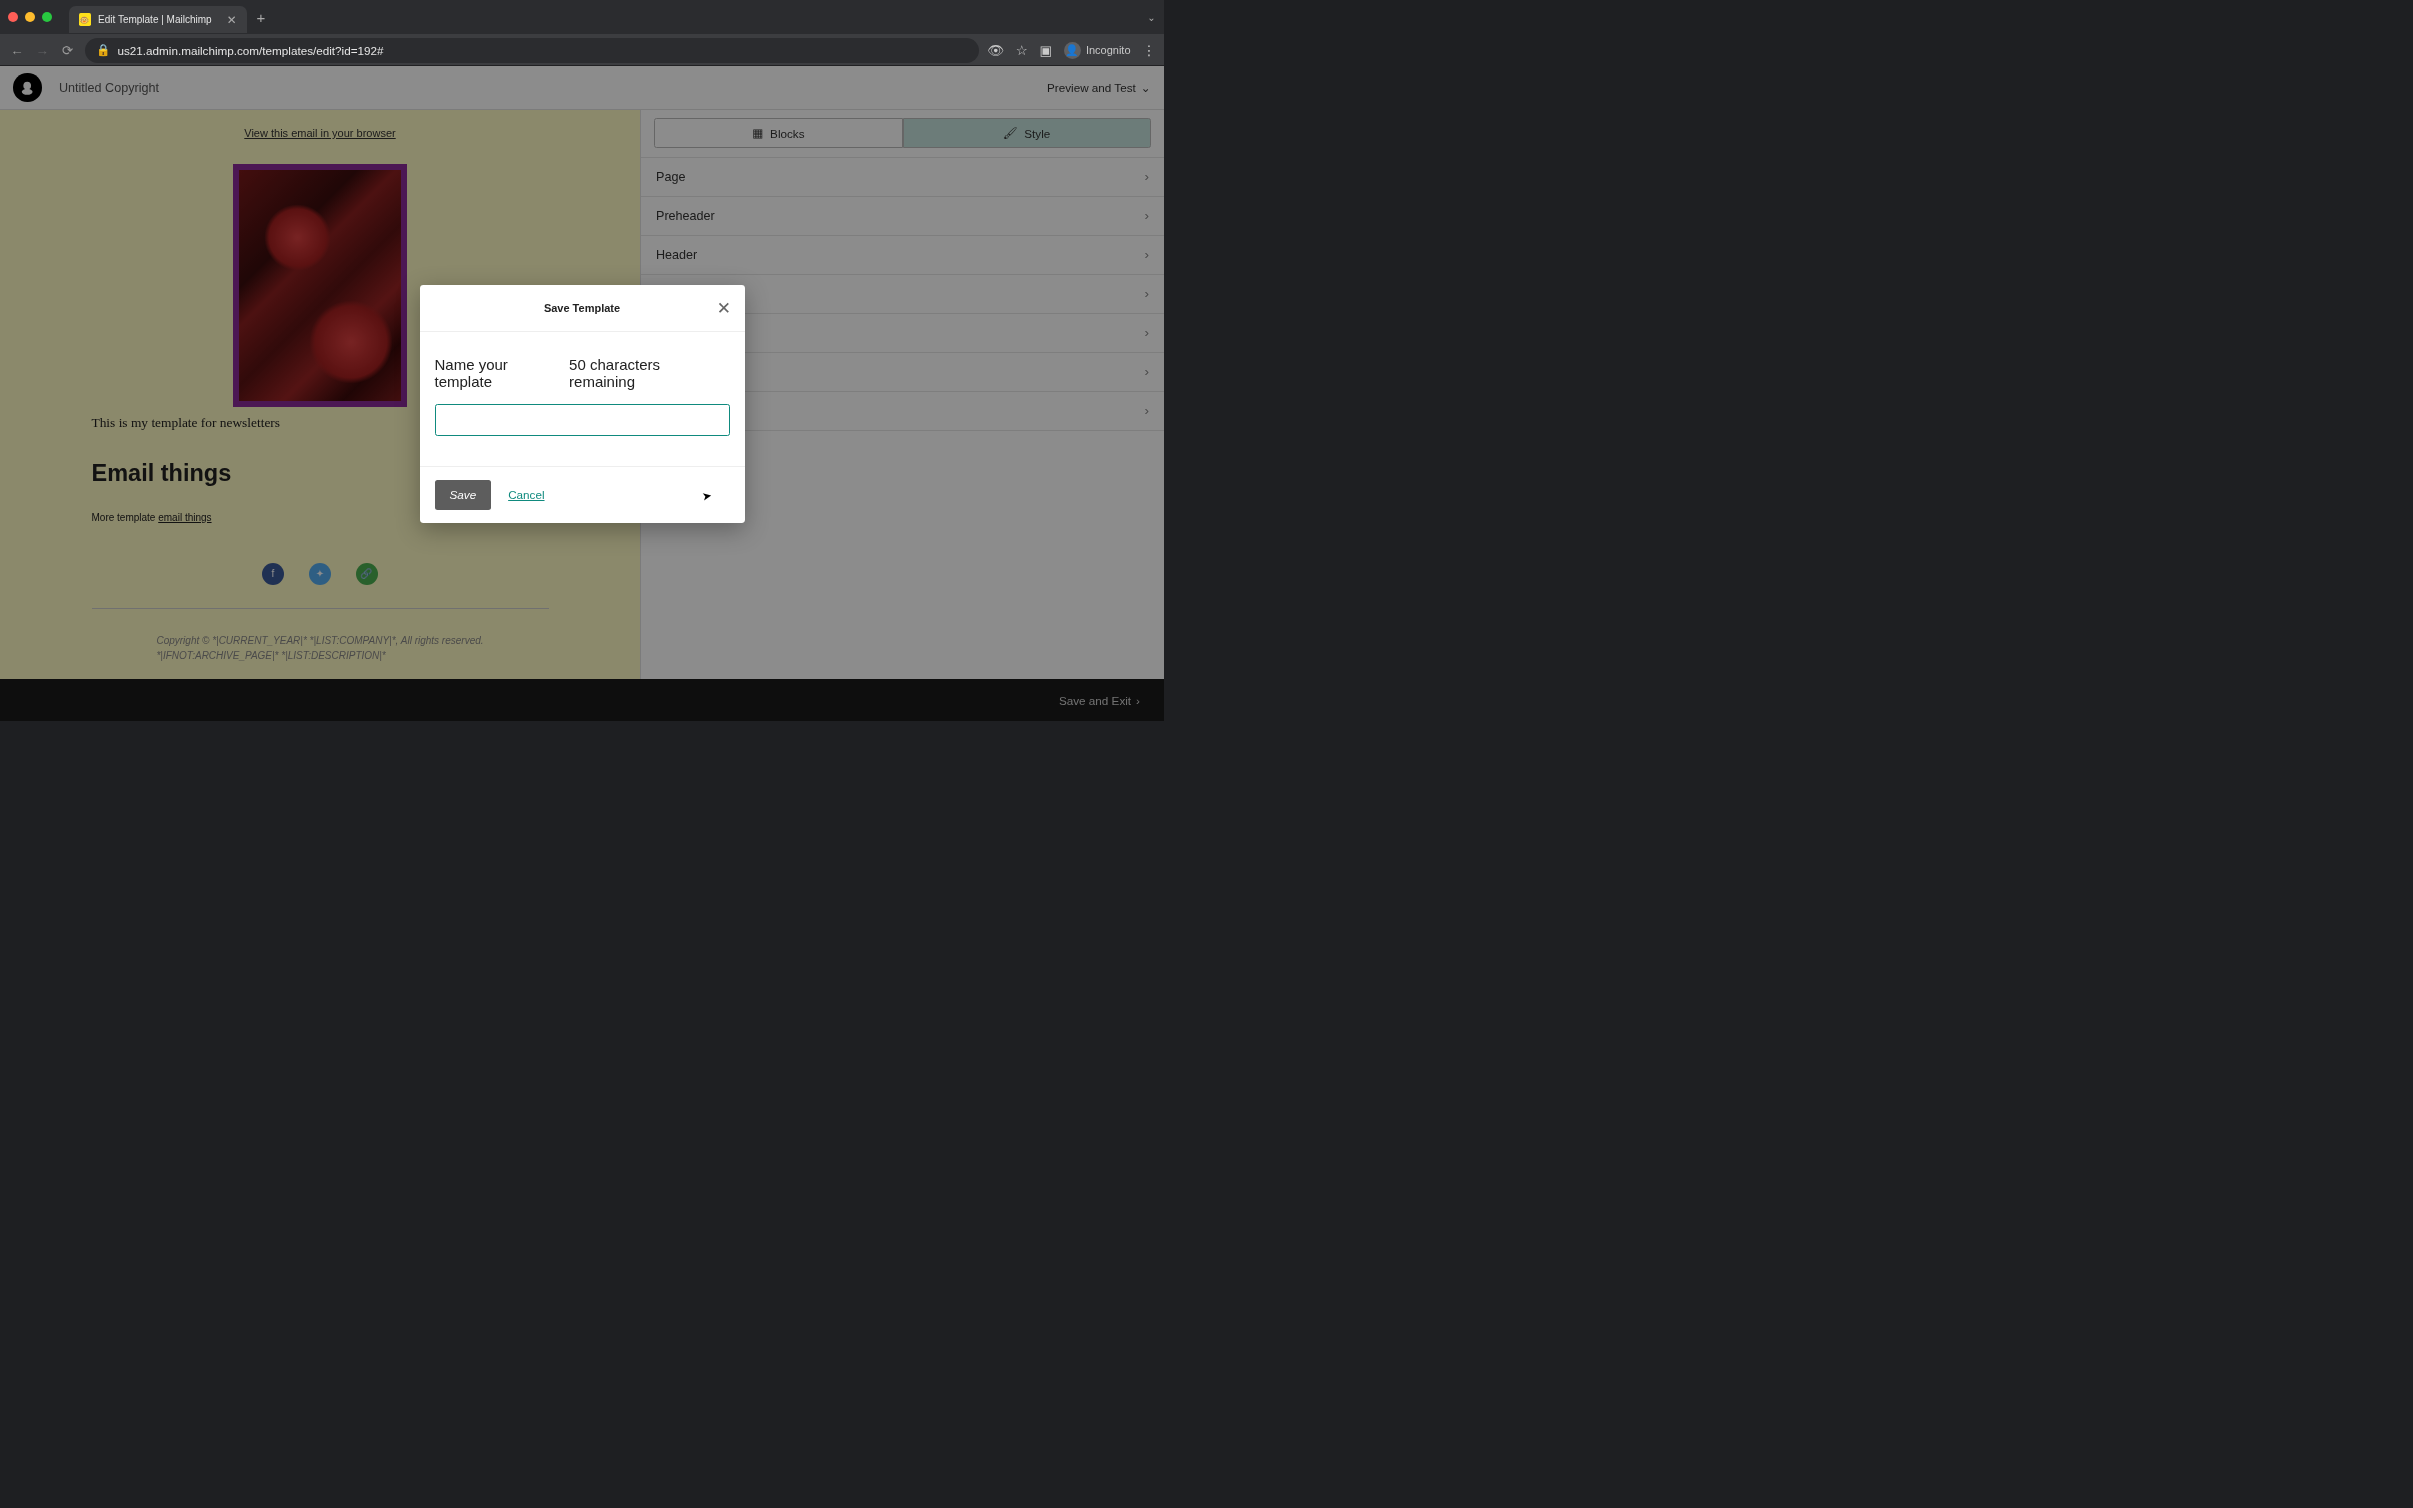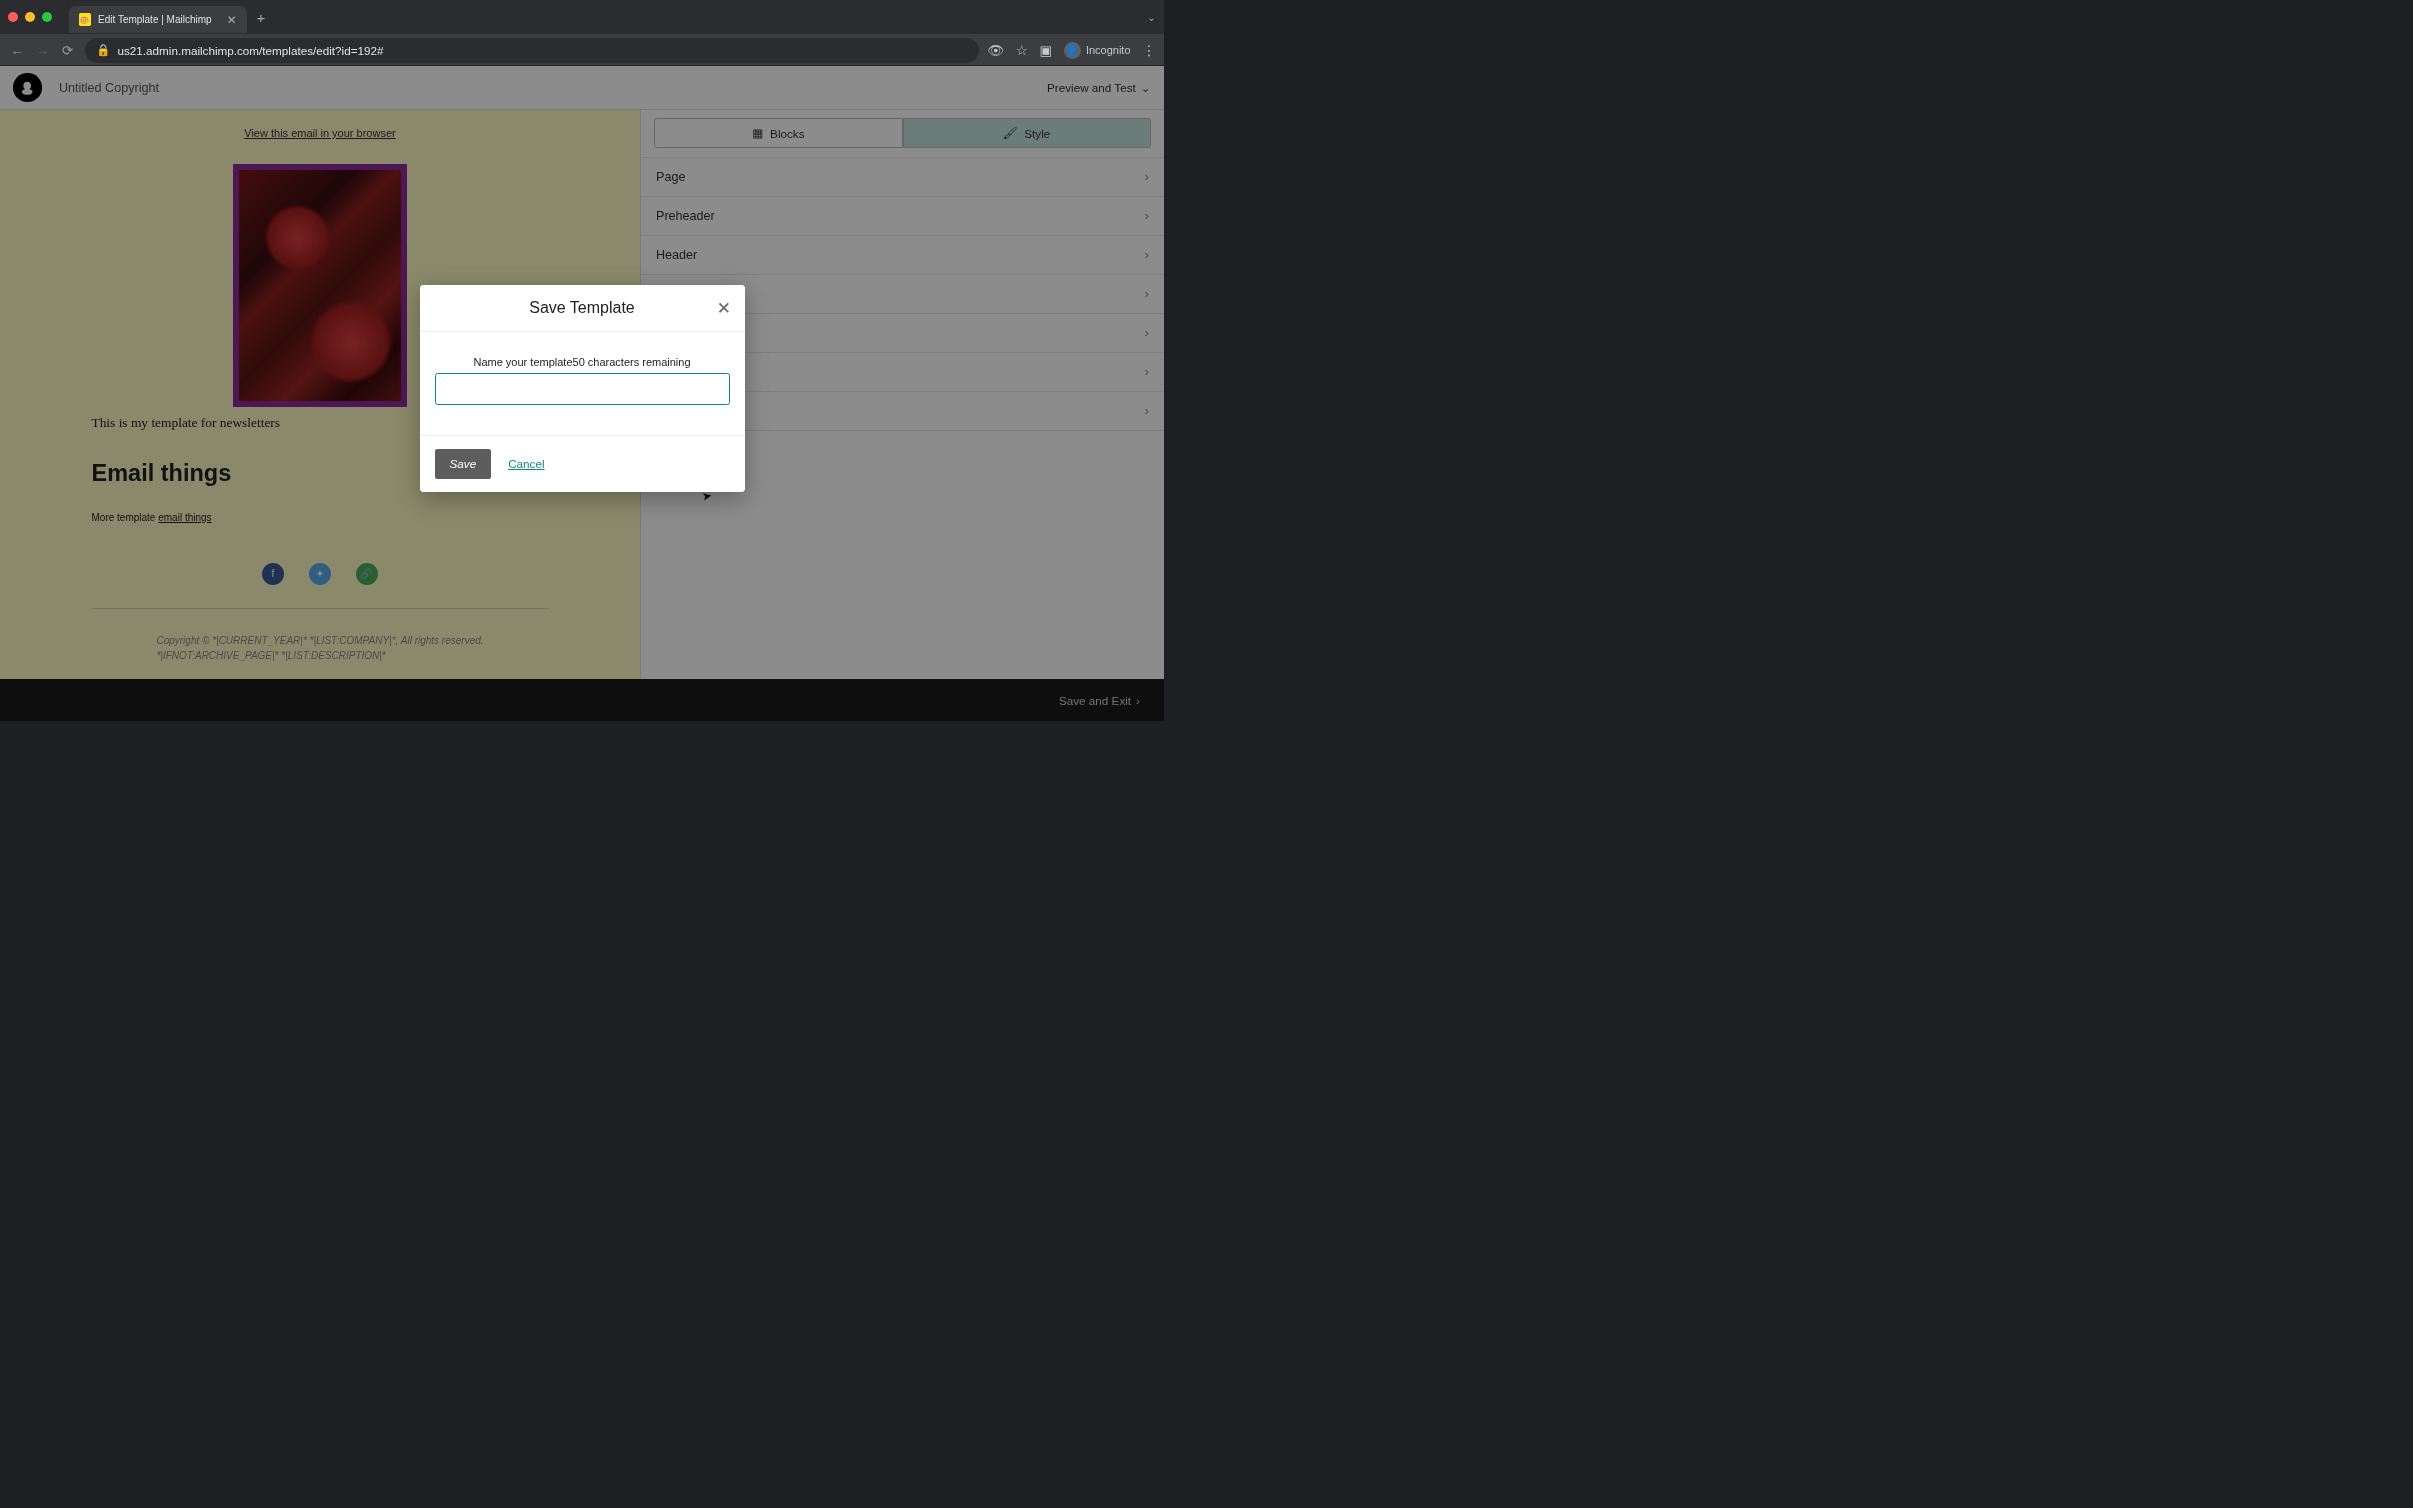--- a/index.html
+++ b/index.html
@@ -131,24 +131,24 @@
   padding-top: 220px;
 }
 .modal {
   width: 325px; background: #fff; border-radius: 3.4px;
   box-shadow: 0 6.7px 25px rgba(0,0,0,0.3);
 }
 .modal-header {
   height: 47px; display: flex; align-items: center; justify-content: center;
   position: relative; border-bottom: 0.8px solid #eee;
 }
-.modal-title { font-size: 16px; font-weight: 400; color: #222; }
+.modal-title { font-size: 11px; font-weight: 700; color: #222; }
 .modal-close { position: absolute; right: 13.4px; font-size: 17px; color: #666; cursor:pointer; }
 .modal-body { padding: 23.5px 15px 30px 15px; }
-.label-row { display: flex; justify-content: center; font-size: 11px; color: #222; margin-bottom: 5px; }
+.label-row { display: flex; justify-content: center; font-size: 15px; color: #222; margin-bottom: 14px; }
 .template-input {
   width: 100%; height: 32px; border: 1.7px solid #0f8a7e; border-radius: 2.5px;
   padding: 0 6.7px; font-size: 11.7px; outline: none;
 }
 .modal-footer {
   border-top: 0.8px solid #eee; padding: 13.4px 15px; display: flex; align-items: center; gap: 17px;
 }
 .btn-save {
   background: #5d5d5d; color: #fff; border: none; padding: 8.4px 15px;
   font-size: 11.7px; border-radius: 2.5px; cursor: pointer; font-style: italic;

